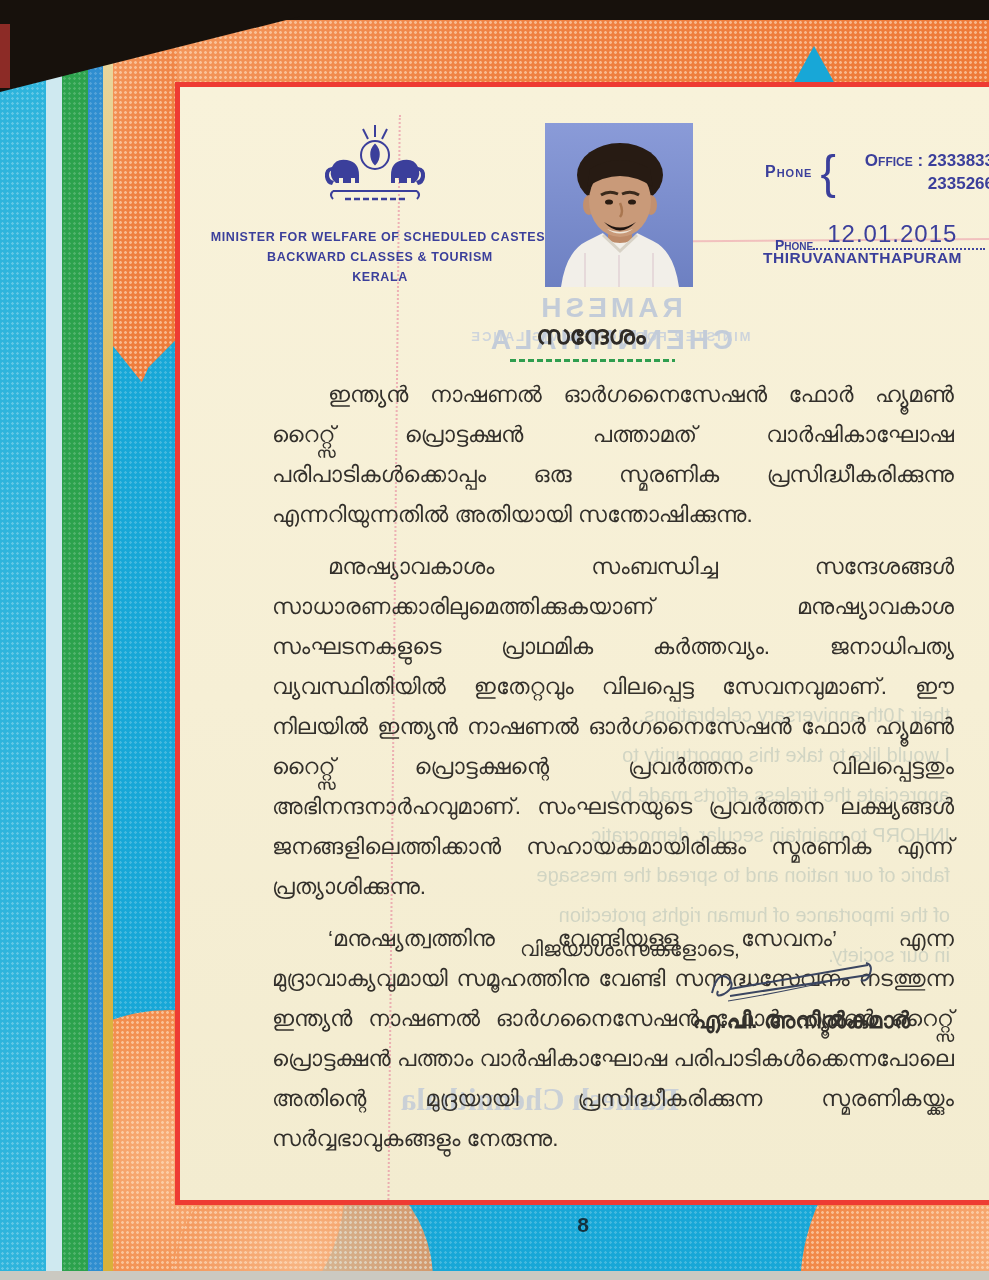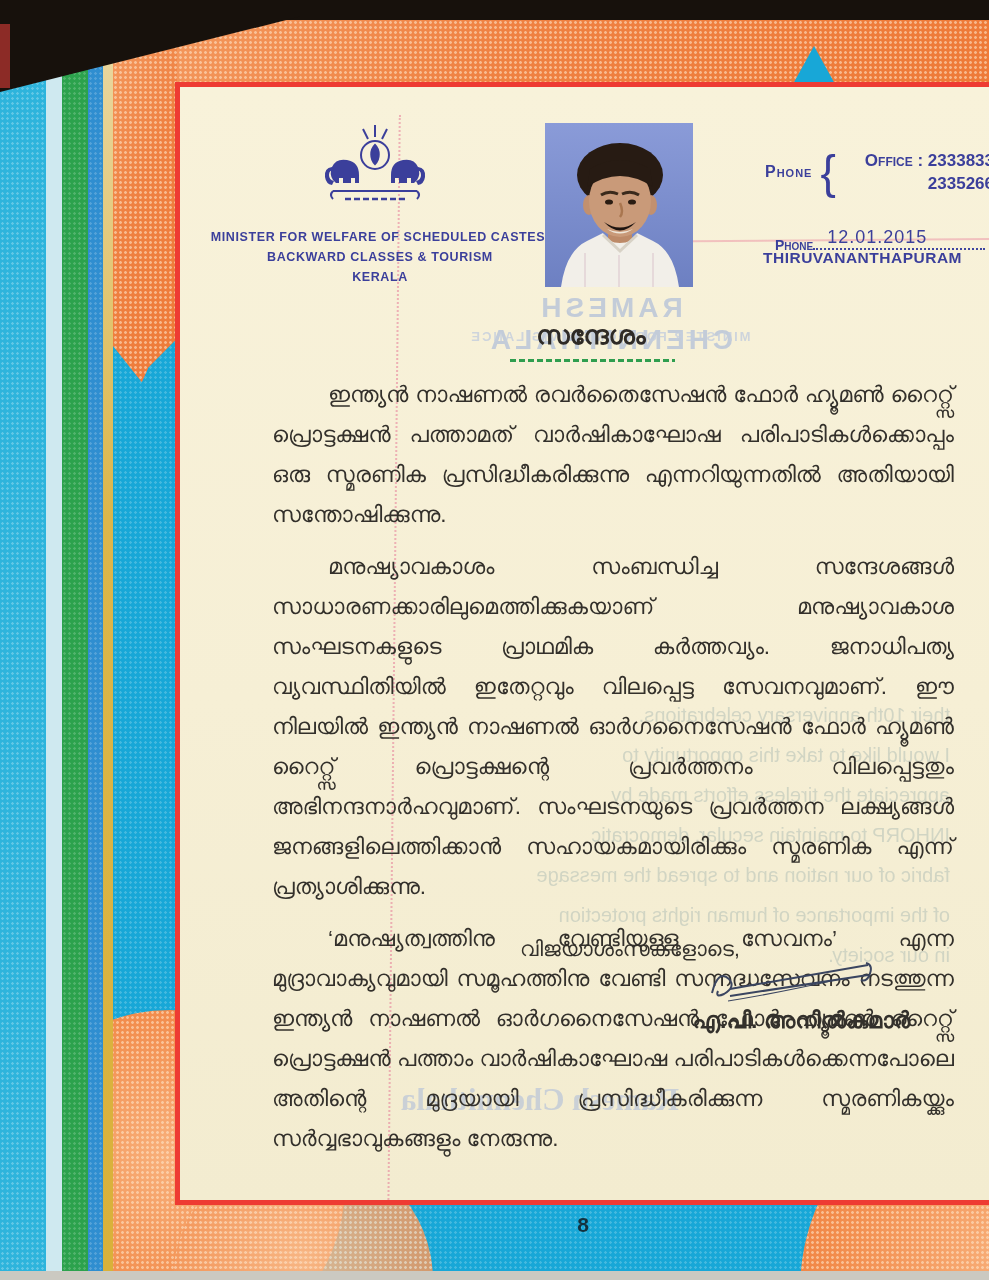--- a/index.html
+++ b/index.html
@@ -66,21 +66,21 @@
   .photo{left:365px;top:36px;width:148px;height:164px;}
   .phone-row{left:585px;top:62px;display:flex;align-items:center;}
   .phone-label{font-size:16px;font-variant:small-caps;letter-spacing:1px;font-weight:bold;}
   .brace{font-size:46px;font-weight:300;line-height:46px;padding:0 4px 0 8px;}
   .office-col{font-size:17px;font-weight:bold;line-height:23px;}
   .office-col .num2{text-align:right;}
   .lh-place{left:575px;top:118px;width:215px;text-align:center;font-size:15.5px;font-weight:bold;
      letter-spacing:.5px;margin-top:44px;}
   .dated-row{left:595px;top:141px;font-size:14px;font-variant:small-caps;font-weight:bold;}
   .dotline{display:inline-block;width:172px;border-bottom:2px dotted #3f459f;position:relative;height:20px;}
-  .date-val{position:absolute;left:14px;bottom:0;font-size:18px;font-weight:normal;
+  .date-val{position:absolute;left:14px;bottom:0;font-size:24px;font-weight:normal;
      font-variant:normal;letter-spacing:1px;}
 
   
   .mirror{transform:scaleX(-1);}
   .st{color:#b7c3d9;pointer-events:none;}
   .st-name{left:235px;top:205px;width:390px;text-align:center;font-size:28px;font-weight:bold;
      letter-spacing:4px;opacity:.8;}
   .st-title{left:235px;top:242px;width:390px;text-align:center;font-size:13px;font-weight:bold;
      letter-spacing:2px;color:#c4cede;opacity:.8;}
   .st-body{left:350px;top:608px;width:420px;font-size:20px;line-height:40px;color:#c9cfc0;opacity:.8;}
@@ -206,21 +206,21 @@
     </div>
     <div class="abs ink lh-place">THIRUVANANTHAPURAM</div>
     <div class="abs ink dated-row">
       <span>Phone</span><span class="dotline"><span class="date-val">12.01.2015</span></span>
     </div>
 
     <div class="abs heading">സന്ദേശം</div>
     <div class="abs heading-rule"></div>
 
     <div class="abs body-text">
-      <p>ഇന്ത്യൻ നാഷണൽ രവർതൈസേഷൻ ഫോർ ഹ്യൂമൺ റൈറ്റ്സ് പ്രൊട്ടക്ഷൻ പത്താമത് വാർഷികാഘോഷ പരിപാടികൾക്കൊപ്പം ഒരു സ്മരണിക പ്രസിദ്ധീകരിക്കുന്നു എന്നറിയുന്നതിൽ അതിയായി സന്തോഷിക്കുന്നു.</p>
+      <p>ഇന്ത്യൻ നാഷണൽ ഓർഗനൈസേഷൻ ഫോർ ഹ്യൂമൺ റൈറ്റ്സ് പ്രൊട്ടക്ഷൻ പത്താമത് വാർഷികാഘോഷ പരിപാടികൾക്കൊപ്പം ഒരു സ്മരണിക പ്രസിദ്ധീകരിക്കുന്നു എന്നറിയുന്നതിൽ അതിയായി സന്തോഷിക്കുന്നു.</p>
       <p>മനുഷ്യാവകാശം സംബന്ധിച്ച സന്ദേശങ്ങൾ സാധാരണക്കാരിലുമെത്തിക്കുകയാണ് മനുഷ്യാവകാശ സംഘടനകളുടെ പ്രാഥമിക കർത്തവ്യം. ജനാധിപത്യ വ്യവസ്ഥിതിയിൽ ഇതേറ്റവും വിലപ്പെട്ട സേവനവുമാണ്. ഈ നിലയിൽ ഇന്ത്യൻ നാഷണൽ ഓർഗനൈസേഷൻ ഫോർ ഹ്യൂമൺ റൈറ്റ്സ് പ്രൊട്ടക്ഷന്റെ പ്രവർത്തനം വിലപ്പെട്ടതും അഭിനന്ദനാർഹവുമാണ്. സംഘടനയുടെ പ്രവർത്തന ലക്ഷ്യങ്ങൾ ജനങ്ങളിലെത്തിക്കാൻ സഹായകമായിരിക്കും സ്മരണിക എന്ന് പ്രത്യാശിക്കുന്നു.</p>
       <p>‘മനുഷ്യത്വത്തിനു വേണ്ടിയുള്ള സേവനം’ എന്ന മുദ്രാവാക്യവുമായി സമൂഹത്തിനു വേണ്ടി സന്നദ്ധസേവനം നടത്തുന്ന ഇന്ത്യൻ നാഷണൽ ഓർഗനൈസേഷൻ ഫോർ ഹ്യൂമൺ റൈറ്റ്സ് പ്രൊട്ടക്ഷൻ പത്താം വാർഷികാഘോഷ പരിപാടികൾക്കെന്നപോലെ അതിന്റെ മുദ്രയായി പ്രസിദ്ധീകരിക്കുന്ന സ്മരണികയ്ക്കും സർവ്വഭാവുകങ്ങളും നേരുന്നു.</p>
     </div>
 
     <div class="abs closing">വിജയാശംസകളോടെ,</div>
     <div class="abs signature">
       <svg width="185" height="52" viewBox="0 0 185 52" fill="none" stroke="#3a4560" stroke-width="2">
         <path d="M12 34 q6 -24 17 -14 q7 8 -5 15 q-9 4 -6 -3"></path>
         <path d="M30 30 L168 6"></path>
         <path d="M30 37 L168 16"></path>

